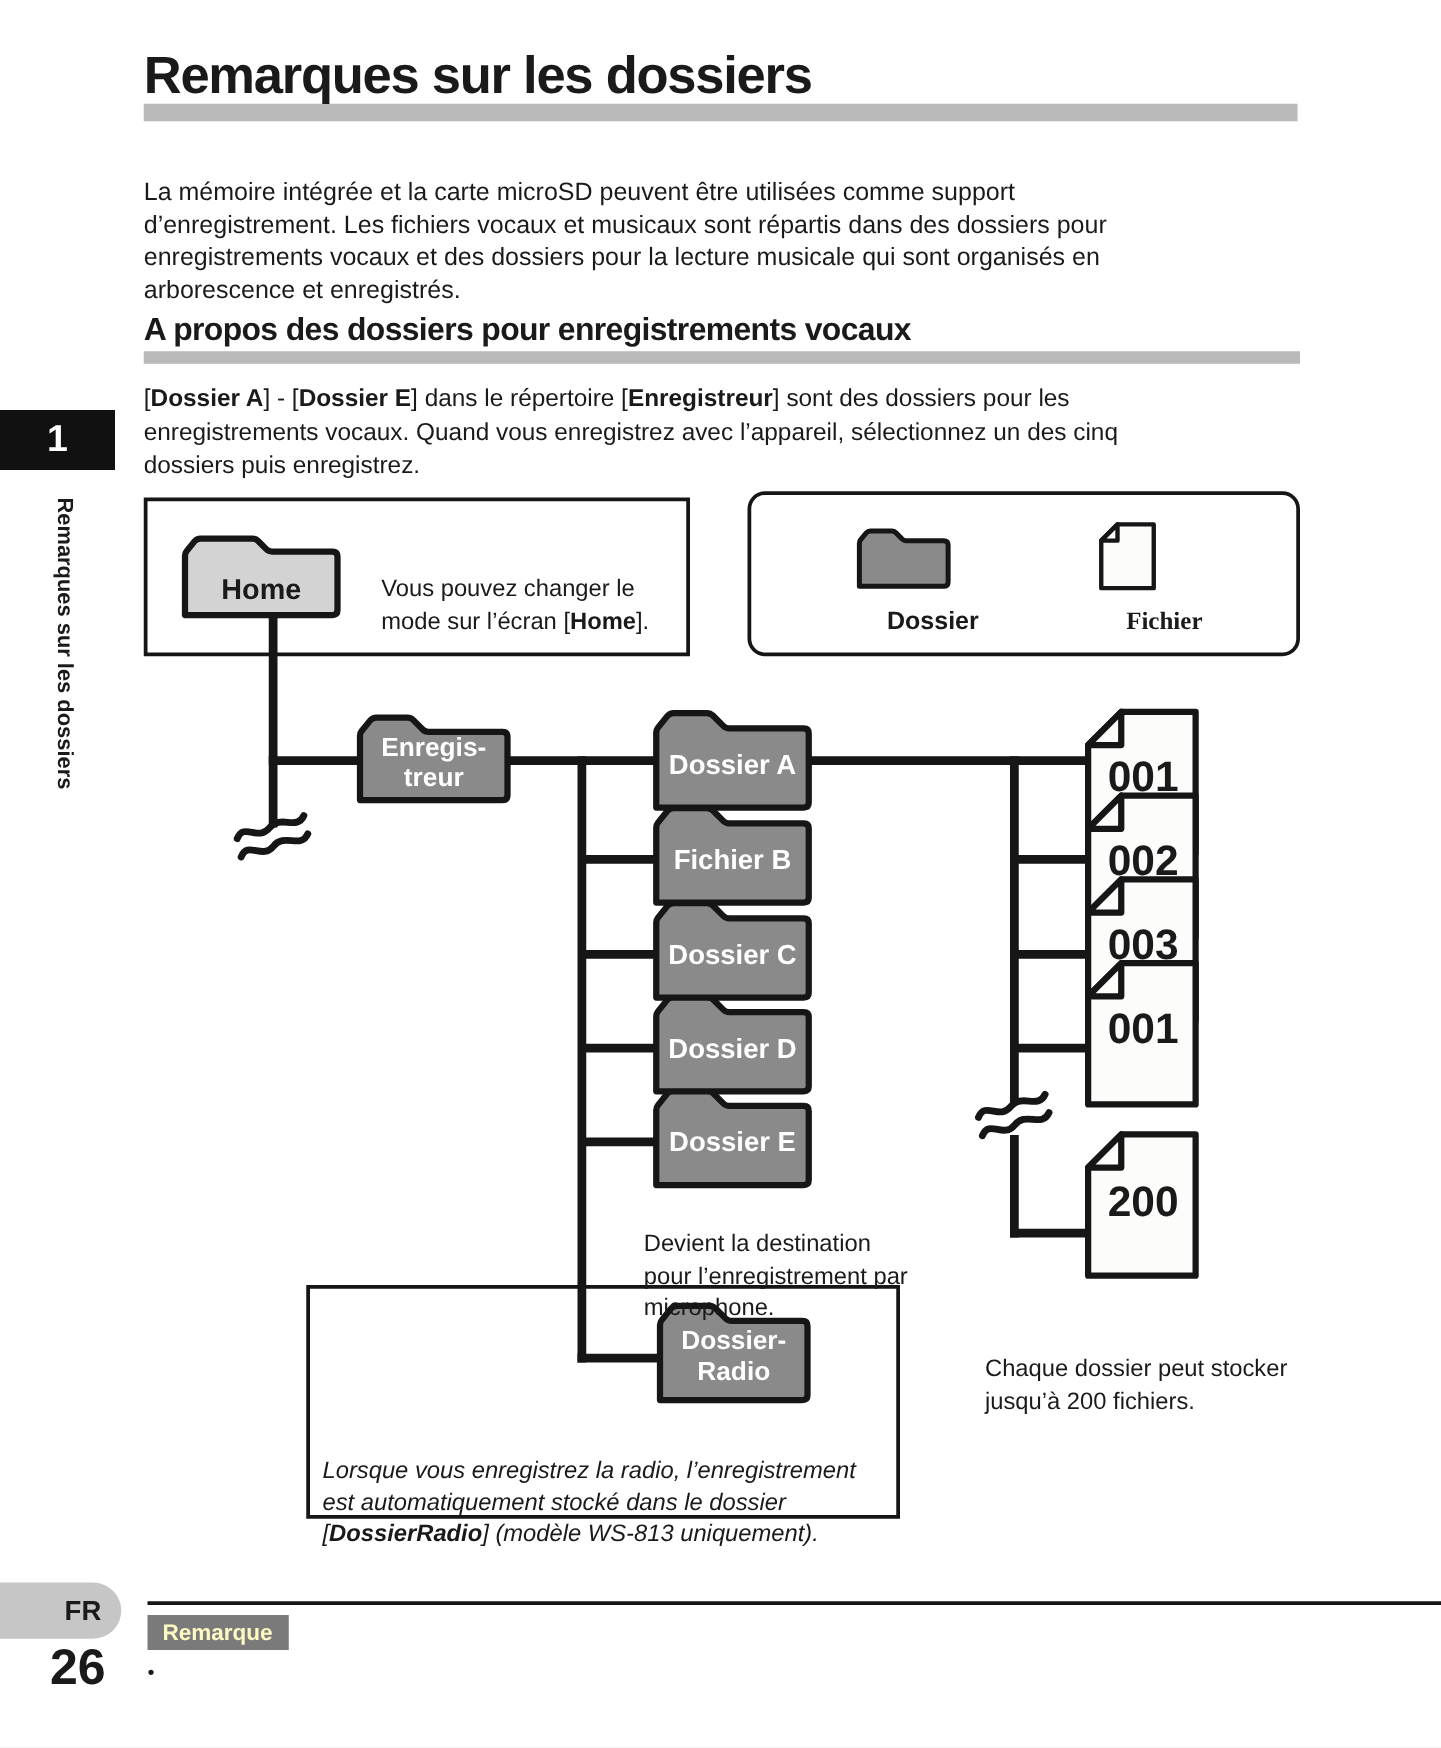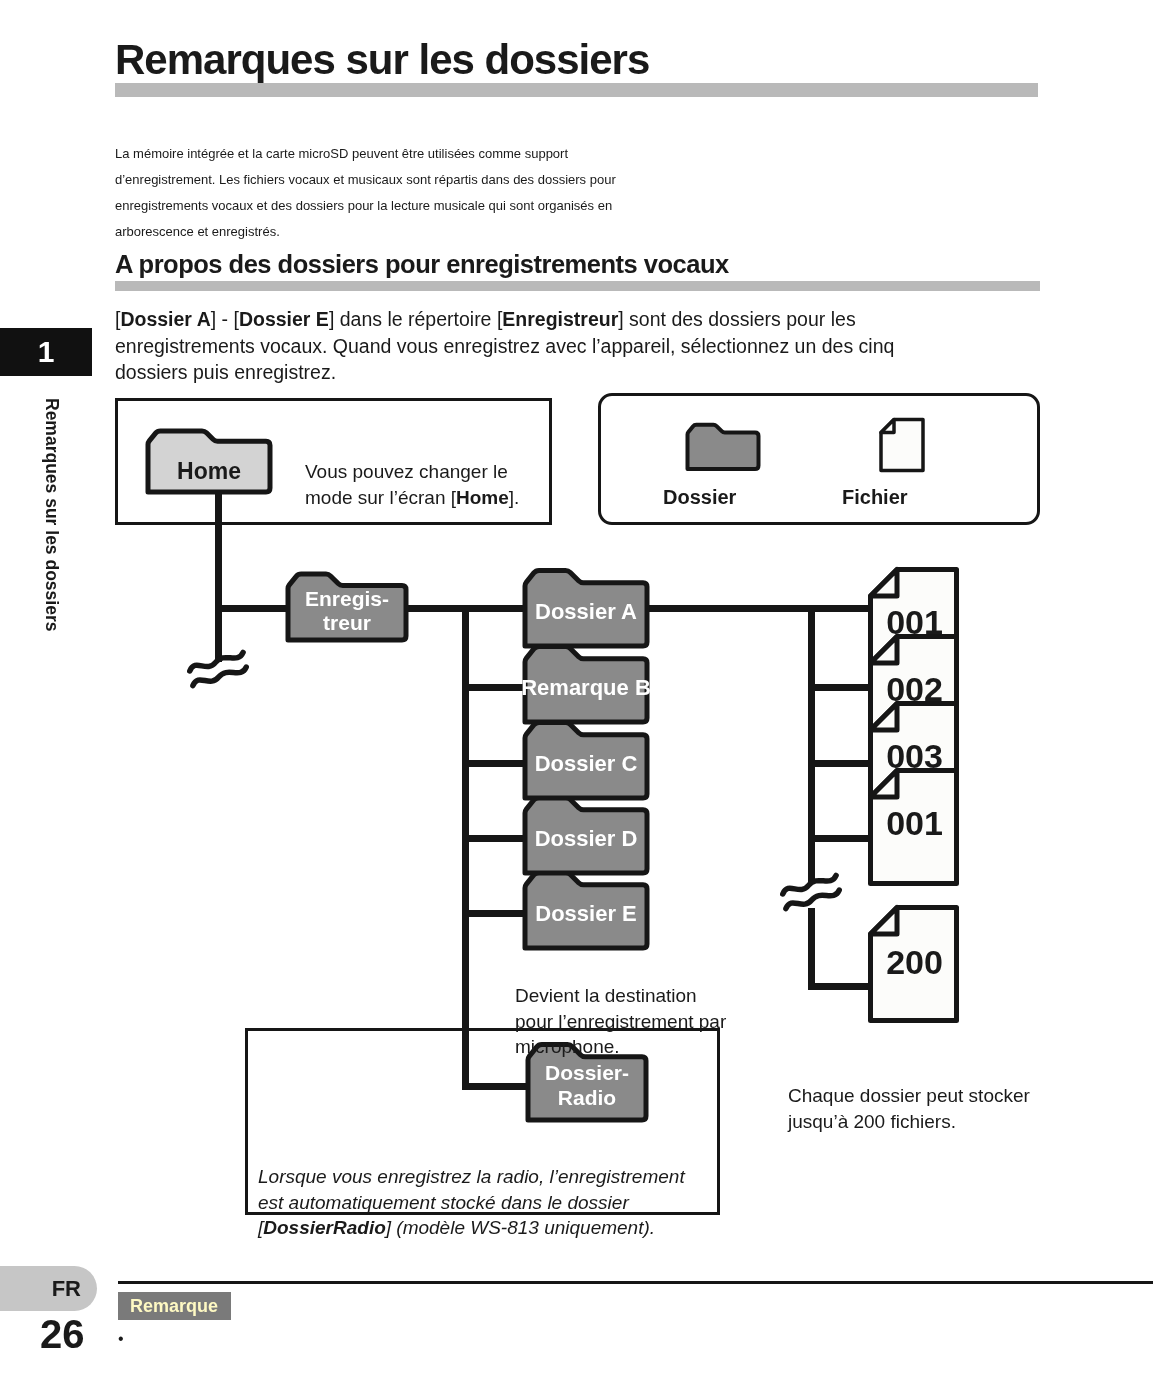--- a/index.html
+++ b/index.html
@@ -12,21 +12,21 @@
     position:relative; width:1153px; height:1398px; background:#ffffff;
     font-family:"Liberation Sans", sans-serif; color:var(--text);
     overflow:hidden; margin:0 auto;
   }
   .abs{position:absolute;}
   .condensed{transform:scaleX(.82); transform-origin:left top; white-space:nowrap;}
   .condensed85{transform:scaleX(.86); transform-origin:left top; white-space:nowrap;}
 
   .doc-title{left:115px; top:36px; font-size:42px; font-weight:bold; letter-spacing:-1px; z-index:2;}
   .title-bar{left:115px; top:83px; width:923px; height:14px; background:var(--rule_gray); z-index:1;}
-  .intro{left:115px; top:141px; width:930px; font-size:13px; line-height:26px;}
+  .intro{left:115px; top:141px; width:930px; font-size:20px; line-height:26px;}
   .h2{left:115px; top:250px; font-size:25.5px; font-weight:bold; letter-spacing:-.5px; z-index:2;}
   .h2-bar{left:115px; top:281px; width:925px; height:10px; background:var(--rule_gray); z-index:1;}
   .para2{left:115px; top:306px; width:940px; font-size:19.5px; line-height:26.5px;}
 
   .chapter-box{left:0; top:328px; width:92px; height:48px; background:#111; color:#fff;
     display:flex; align-items:center; justify-content:center; font-size:30px; font-weight:bold;}
   .side-label{left:41px; top:398px; height:280px; writing-mode:vertical-rl;
     font-size:17.5px; font-weight:bold; letter-spacing:0; white-space:nowrap;}
 
   .box{position:absolute; border:3px solid var(--line); background:#fff; box-sizing:border-box;}
@@ -34,21 +34,21 @@
   .legend-box{left:598px; top:393px; width:442px; height:132px; border-radius:14px; z-index:1;}
   .radio-box{left:245px; top:1028px; width:475px; height:187px; z-index:1;}
 
   .hline,.vline{position:absolute; background:var(--line); z-index:2;}
 
   .folder-label{position:absolute; width:100%; text-align:center; color:#fff; font-weight:bold;}
   .icon-wrap{position:absolute; z-index:4;}
   .file-num{position:absolute; width:100%; text-align:center; font-weight:bold; font-size:34px; color:var(--text);}
 
   .caption{position:absolute; font-size:19px; line-height:25.5px; z-index:5;margin-top:28px;}
-  .legend-label{position:absolute; top:486px; width:120px; text-align:left;
+  .legend-label{position:absolute; top:486px; width:120px; text-align:right;
     font-size:20px; font-weight:bold; z-index:4;}
 
   .fr-pill{left:-28px; top:1266px; width:125px; height:45px; background:var(--fr_tab_bg);
     border-radius:0 23px 23px 0; display:flex; align-items:center; justify-content:flex-end;
     padding-right:16px; box-sizing:border-box; font-size:22px; font-weight:bold;}
   .page-num{left:40px; top:1312px; font-size:40px; font-weight:bold;}
   .footer-rule{left:118px; top:1281px; width:1035px; height:3px; background:var(--line);}
   .note-badge{left:118px; top:1292px; width:113px; height:28px; background:var(--note_label_bg);
     color:#fef9c3; font-size:18px; font-weight:bold; line-height:28px; padding-left:12px; box-sizing:border-box;}
   .note-line{left:118px; top:1326px; width:1010px; font-size:19.5px; display:flex;}
@@ -121,21 +121,21 @@
       <path d="M3.5,47 L3.5,12.5 Q3.5,11 4.4,9.9 L8.9,4.4 Q10.2,2.8 12.3,2.8 L29.5,2.8 Q31.3,2.8 32.6,4.1 L37.7,9.2 Q39,10.5 40.8,10.5 L71,10.5 Q74.5,10.5 74.5,14 L74.5,43.5 Q74.5,47 71,47 Z" style="fill:var(--folder_dark);stroke:var(--line);stroke-width:4;stroke-linejoin:round"></path>
     </svg>
   </div>
   <div class="legend-label" style="left:663px;">Dossier</div>
   <div class="icon-wrap" style="left:878px; top:417px;">
     <svg width="48" height="56" viewBox="0 0 48 56">
       <path d="M16,2.5 L45,2.5 L45,53.5 L3,53.5 L3,15.5 Z" style="fill:var(--file_fill);stroke:var(--line);stroke-width:3.5;stroke-linejoin:round"></path>
       <path d="M16,2.5 L16,15.5 L3,15.5 Z" style="fill:var(--file_fill);stroke:var(--line);stroke-width:3.5;stroke-linejoin:round"></path>
     </svg>
   </div>
-  <div class="legend-label" style="left:842px;">Fichier</div>
+  <div class="legend-label" style="left:842px;font-family:Liberation Serif, serif;">Fichier</div>
 
   <div class="icon-wrap" style="left:283px; top:570px; width:128px; height:74px;">
     <svg width="128" height="74" viewBox="0 0 128 74">
       <path d="M5,70 L5,18.5 Q5,16.4 6.3,14.8 L13.2,6.3 Q15.1,4 18.1,4 L43,4 Q45.6,4 47.5,5.9 L55.2,13.6 Q57.1,15.5 59.7,15.5 L119,15.5 Q123,15.5 123,19.5 L123,66 Q123,70 119,70 Z" style="fill:var(--folder_dark);stroke:var(--line);stroke-width:5;stroke-linejoin:round"></path>
     </svg>
     <div class="folder-label" style="top:17px; font-size:21px; line-height:24px;">
       <span>Enregis-</span><br>
       <span>treur</span>
     </div>
   </div>
@@ -155,21 +155,21 @@
   <div class="icon-wrap" style="left:520px; top:718px; width:132px; height:84px;">
     <svg width="132" height="84" viewBox="0 0 132 84">
         <path d="M5,80 L5,20 Q5,17.8 6.4,16.1 L13.8,6.9 Q15.8,4.4 19,4.4 L45.5,4.4 Q48.3,4.4 50.3,6.4 L58.6,14.7 Q60.6,16.7 63.4,16.7 L123,16.7 Q127,16.7 127,20.7 L127,76 Q127,80 123,80 Z" style="fill:var(--folder_dark);stroke:var(--line);stroke-width:5;stroke-linejoin:round"></path>
       </svg>
     <div class="folder-label" style="top:33px; font-size:22px;">Dossier C</div>
   </div>
   <div class="icon-wrap" style="left:520px; top:642px; width:132px; height:84px;">
     <svg width="132" height="84" viewBox="0 0 132 84">
         <path d="M5,80 L5,20 Q5,17.8 6.4,16.1 L13.8,6.9 Q15.8,4.4 19,4.4 L45.5,4.4 Q48.3,4.4 50.3,6.4 L58.6,14.7 Q60.6,16.7 63.4,16.7 L123,16.7 Q127,16.7 127,20.7 L127,76 Q127,80 123,80 Z" style="fill:var(--folder_dark);stroke:var(--line);stroke-width:5;stroke-linejoin:round"></path>
       </svg>
-    <div class="folder-label" style="top:33px; font-size:22px;">Remarque B</div>
+    <div class="folder-label" style="top:33px; font-size:22px;">Fichier B</div>
   </div>
   <div class="icon-wrap" style="left:520px; top:566px; width:132px; height:84px;">
     <svg width="132" height="84" viewBox="0 0 132 84">
         <path d="M5,80 L5,20 Q5,17.8 6.4,16.1 L13.8,6.9 Q15.8,4.4 19,4.4 L45.5,4.4 Q48.3,4.4 50.3,6.4 L58.6,14.7 Q60.6,16.7 63.4,16.7 L123,16.7 Q127,16.7 127,20.7 L127,76 Q127,80 123,80 Z" style="fill:var(--folder_dark);stroke:var(--line);stroke-width:5;stroke-linejoin:round"></path>
       </svg>
     <div class="folder-label" style="top:33px; font-size:22px;">Dossier A</div>
   </div>
 
   <div class="icon-wrap" style="left:866px; top:565px; width:97px; height:122px;">
     <svg width="97" height="122" viewBox="0 0 97 122">

